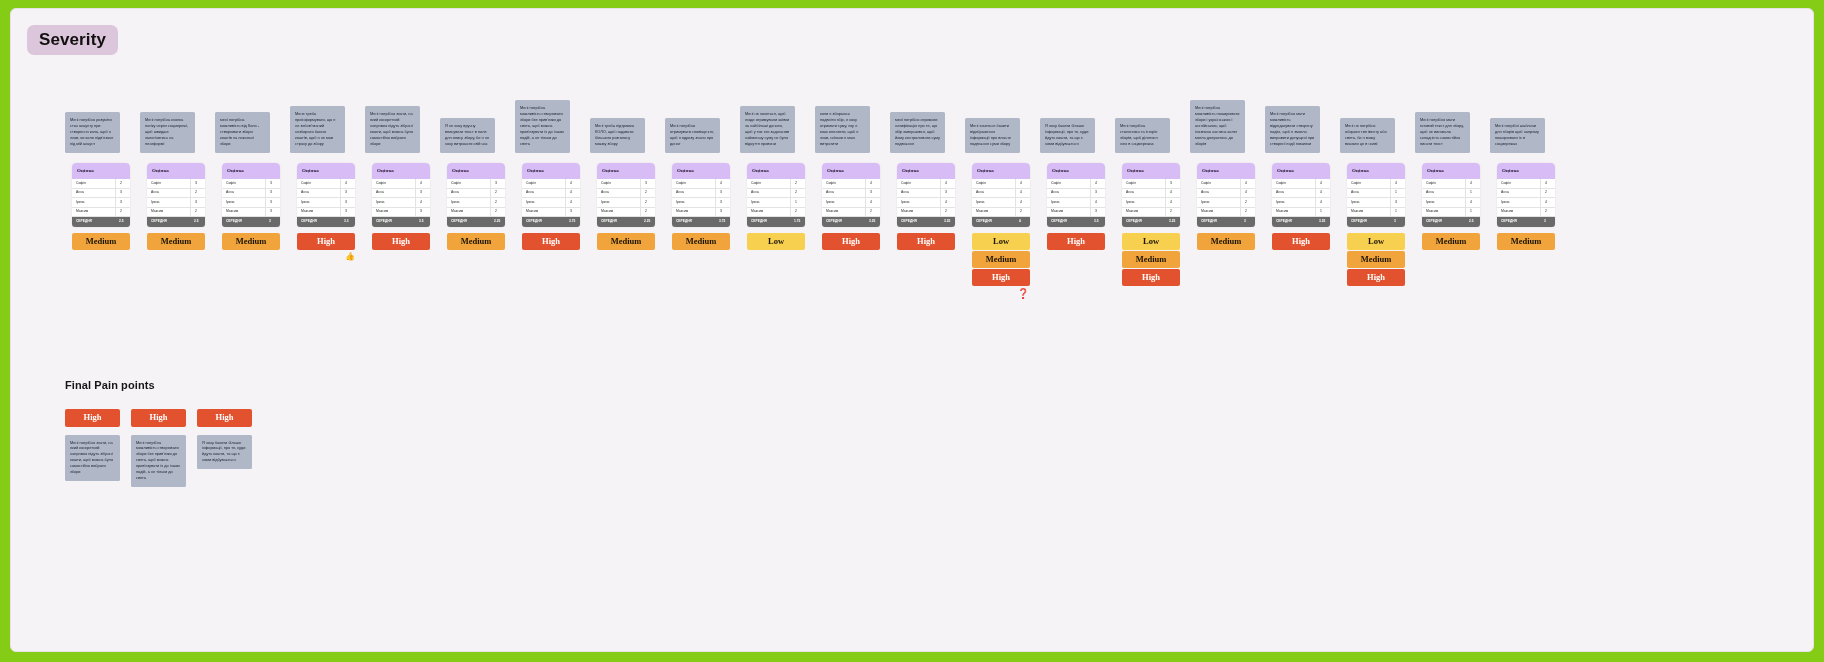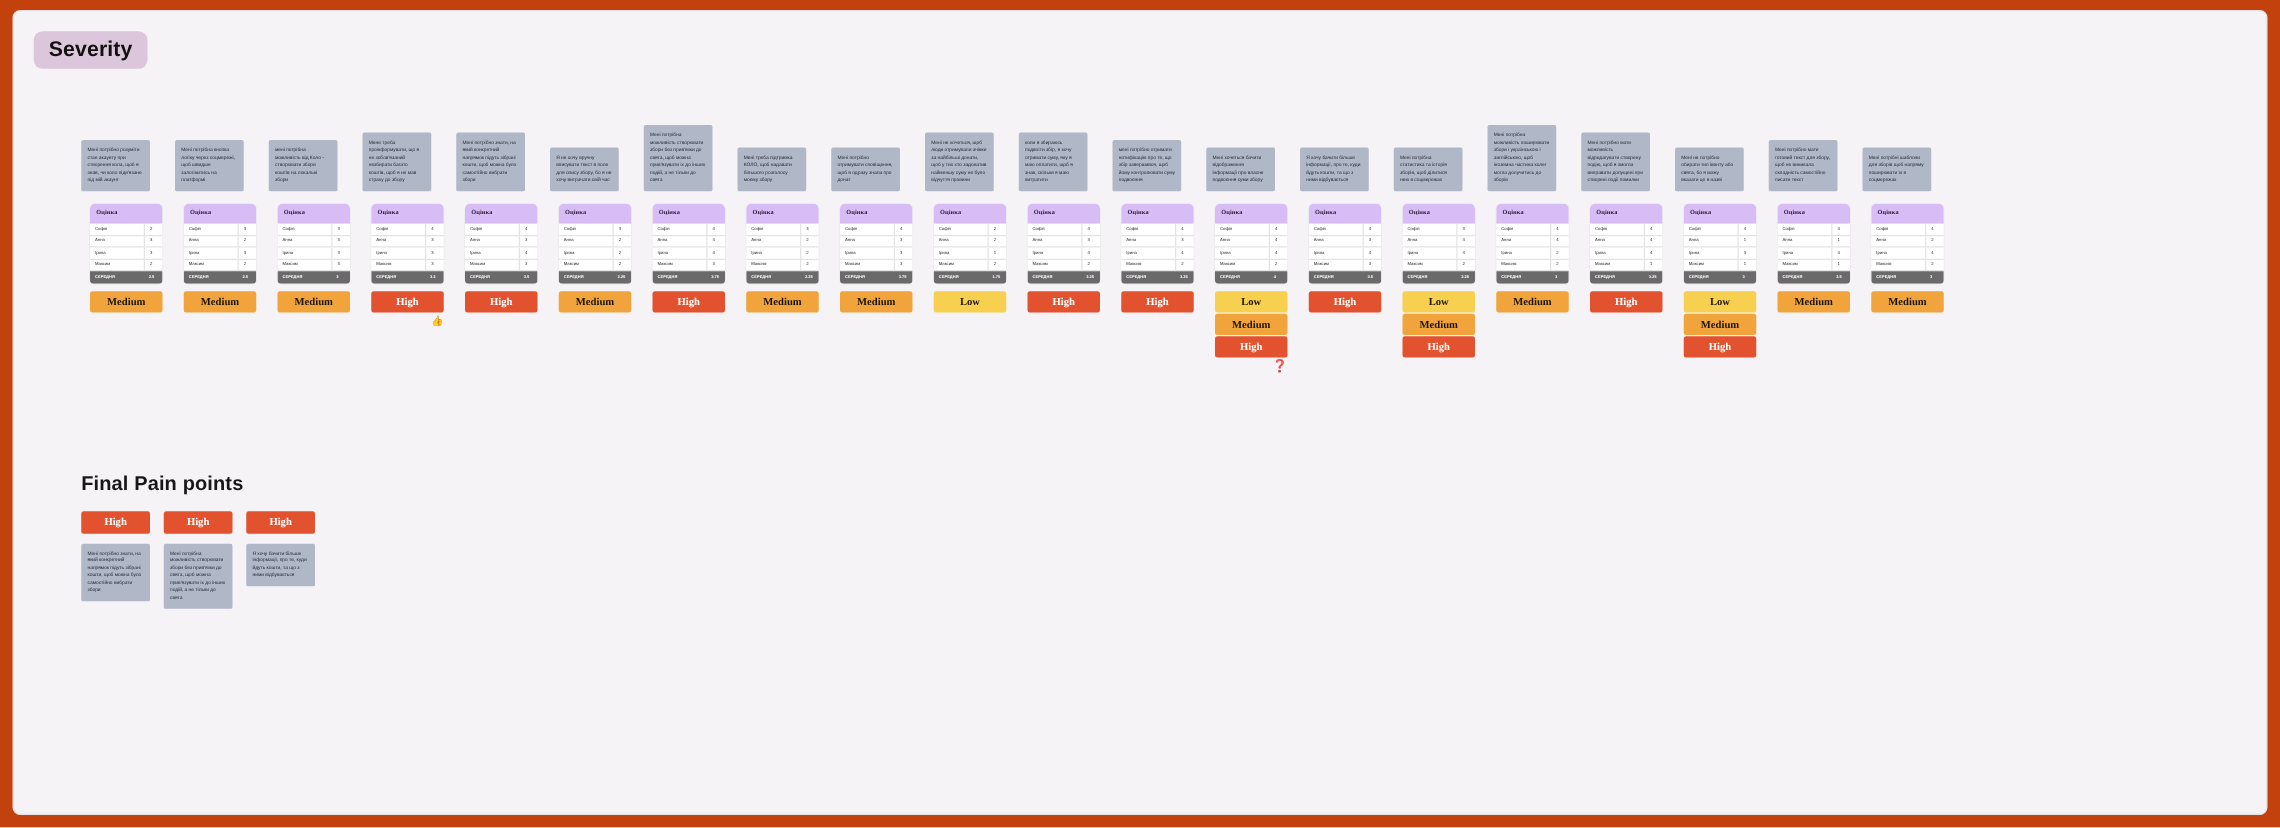--- a/index.html
+++ b/index.html
@@ -6,21 +6,21 @@
   * { box-sizing: border-box; }
   html, body {
     margin: 0; padding: 0;
     background: #ffffff;
     font-family: "Liberation Sans", sans-serif;
   }
   #root {
     width: 1824px; height: 662px;
     position: relative;
     overflow: hidden;
-    background: #c2410c;
+    background: #84cc16;
     padding: 8px 26px 10px 10px;
   }
   .board {
     position: relative;
     width: 1804px; height: 644px;
     background: #f6f3f6;
     border: 1px solid #e7e2e7;
     border-radius: 6px;
     overflow: hidden;
   }
@@ -172,21 +172,21 @@
     text-align: center;
     height: 10px;
   }
   .emoji.thumb { color: #2e9e52; }
   .emoji.quest { color: #d8452a; font-weight: 700; font-size: 10px; }
 
   
   .final-title {
     position: absolute;
     left: 54px; top: 370px;
-    font-size: 16px;
+    font-size: 11px;
     font-weight: 700;
     color: #17161a;
     letter-spacing: 0.1px;
   }
   .final-row {
     position: absolute;
     left: 54px; top: 400px;
     display: flex;
     gap: 11px;
     align-items: flex-start;

